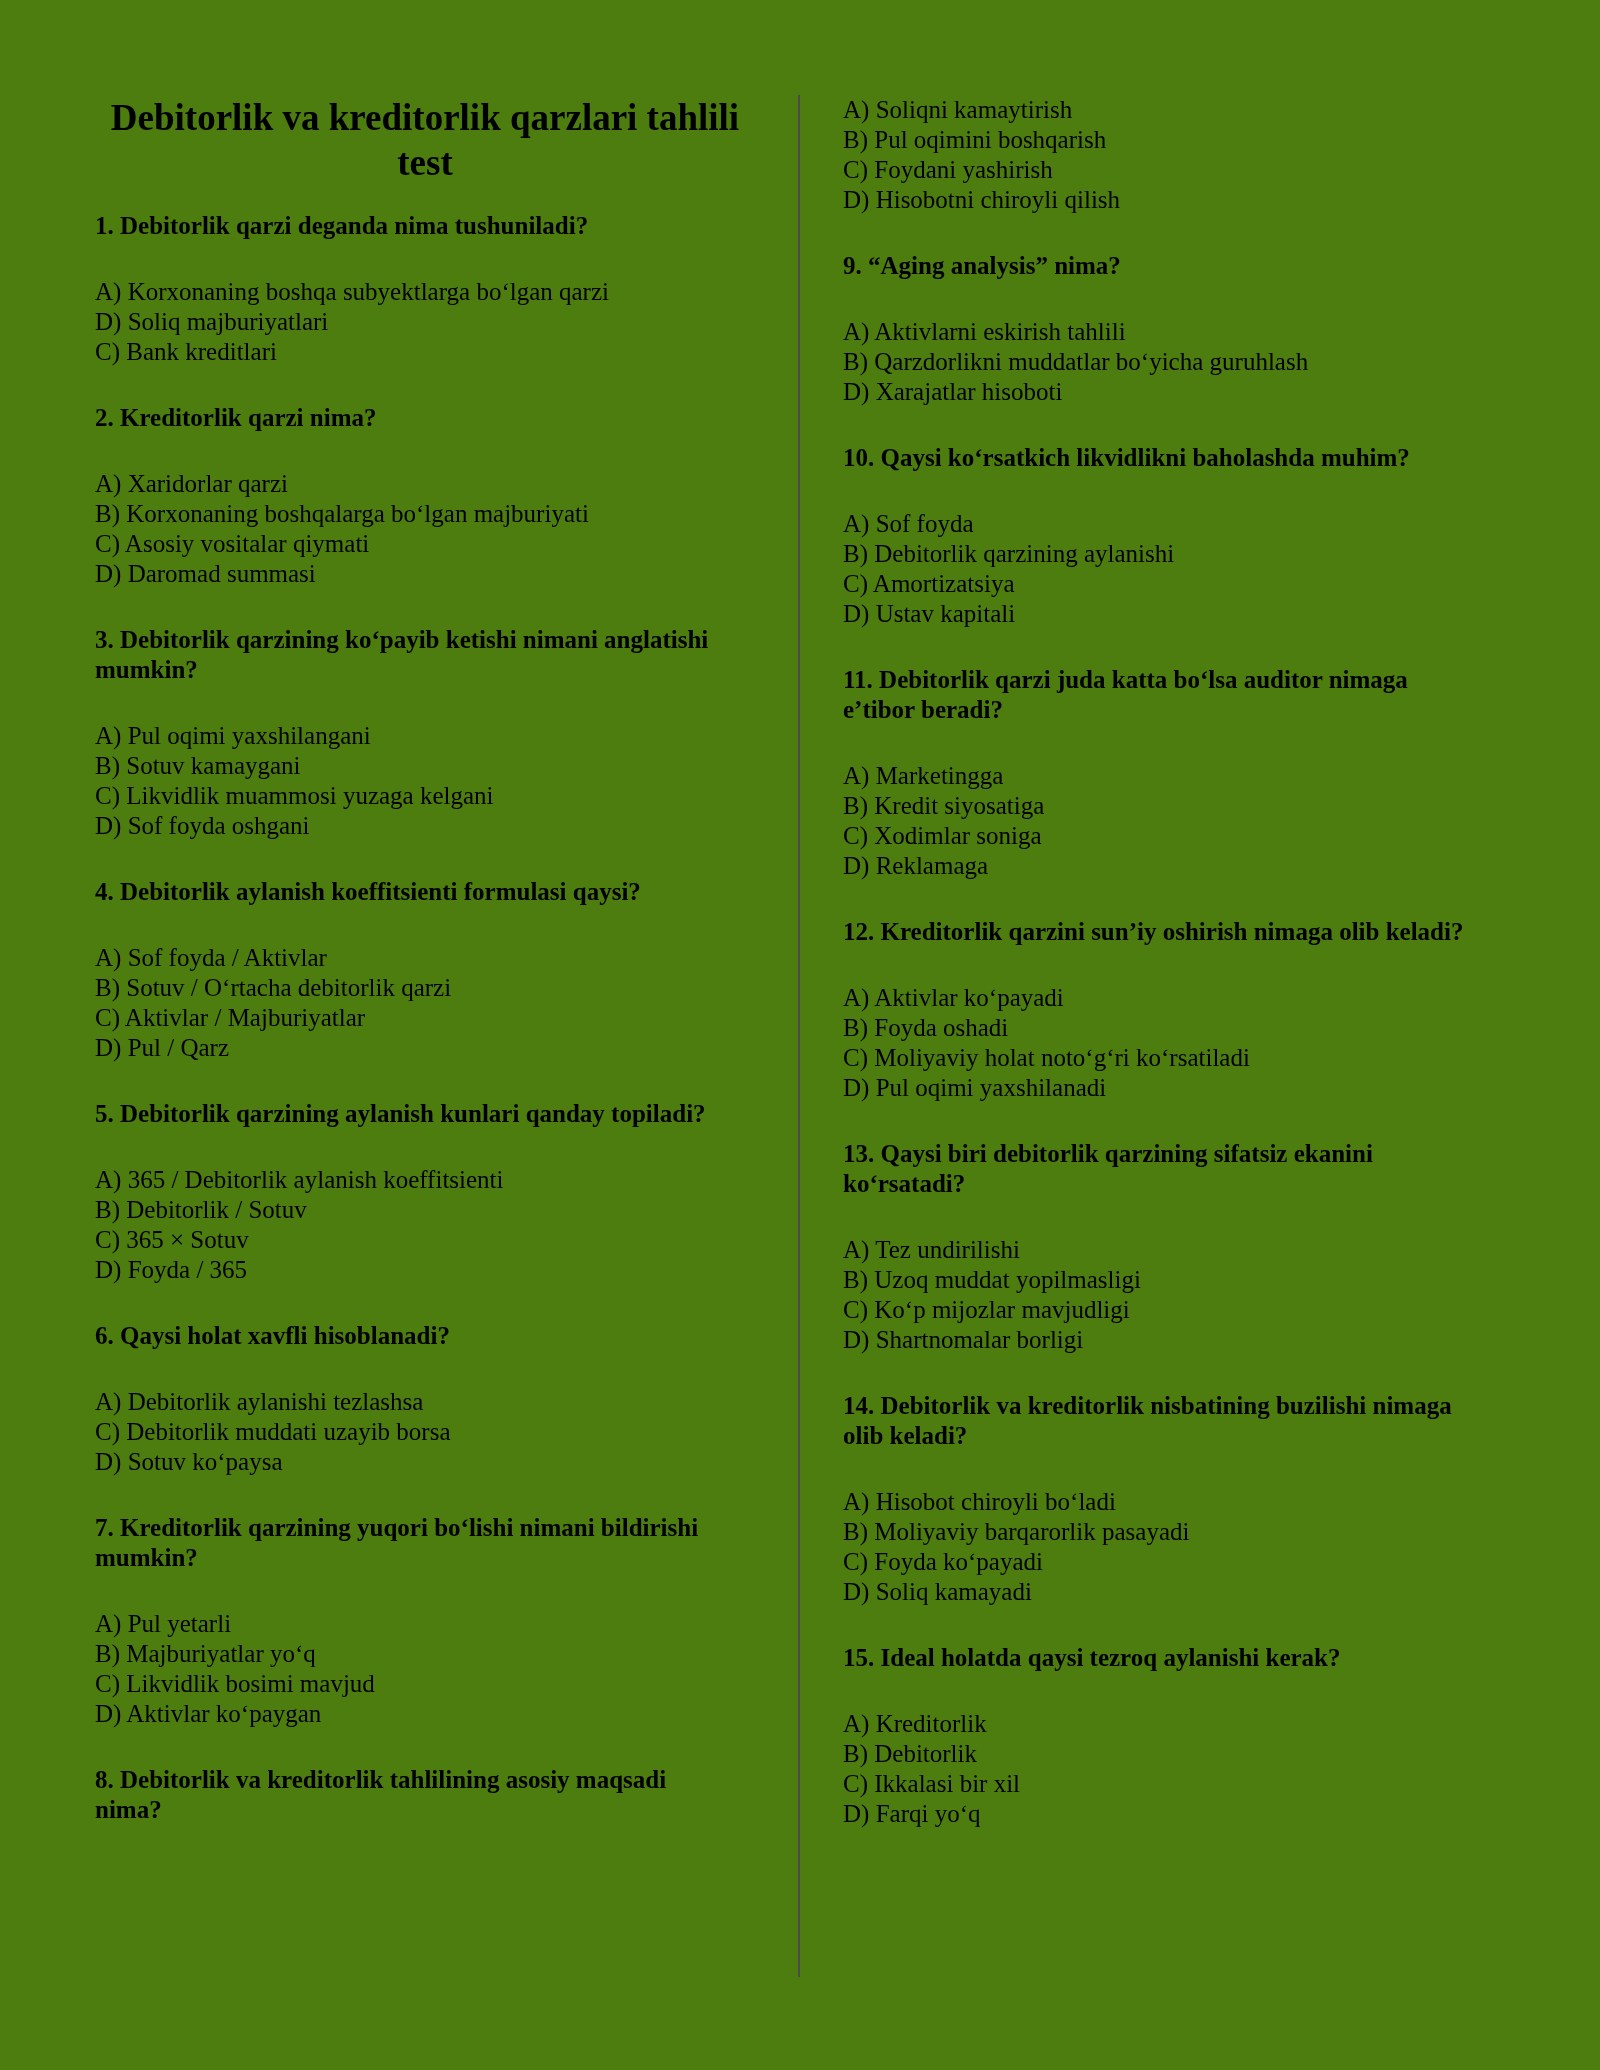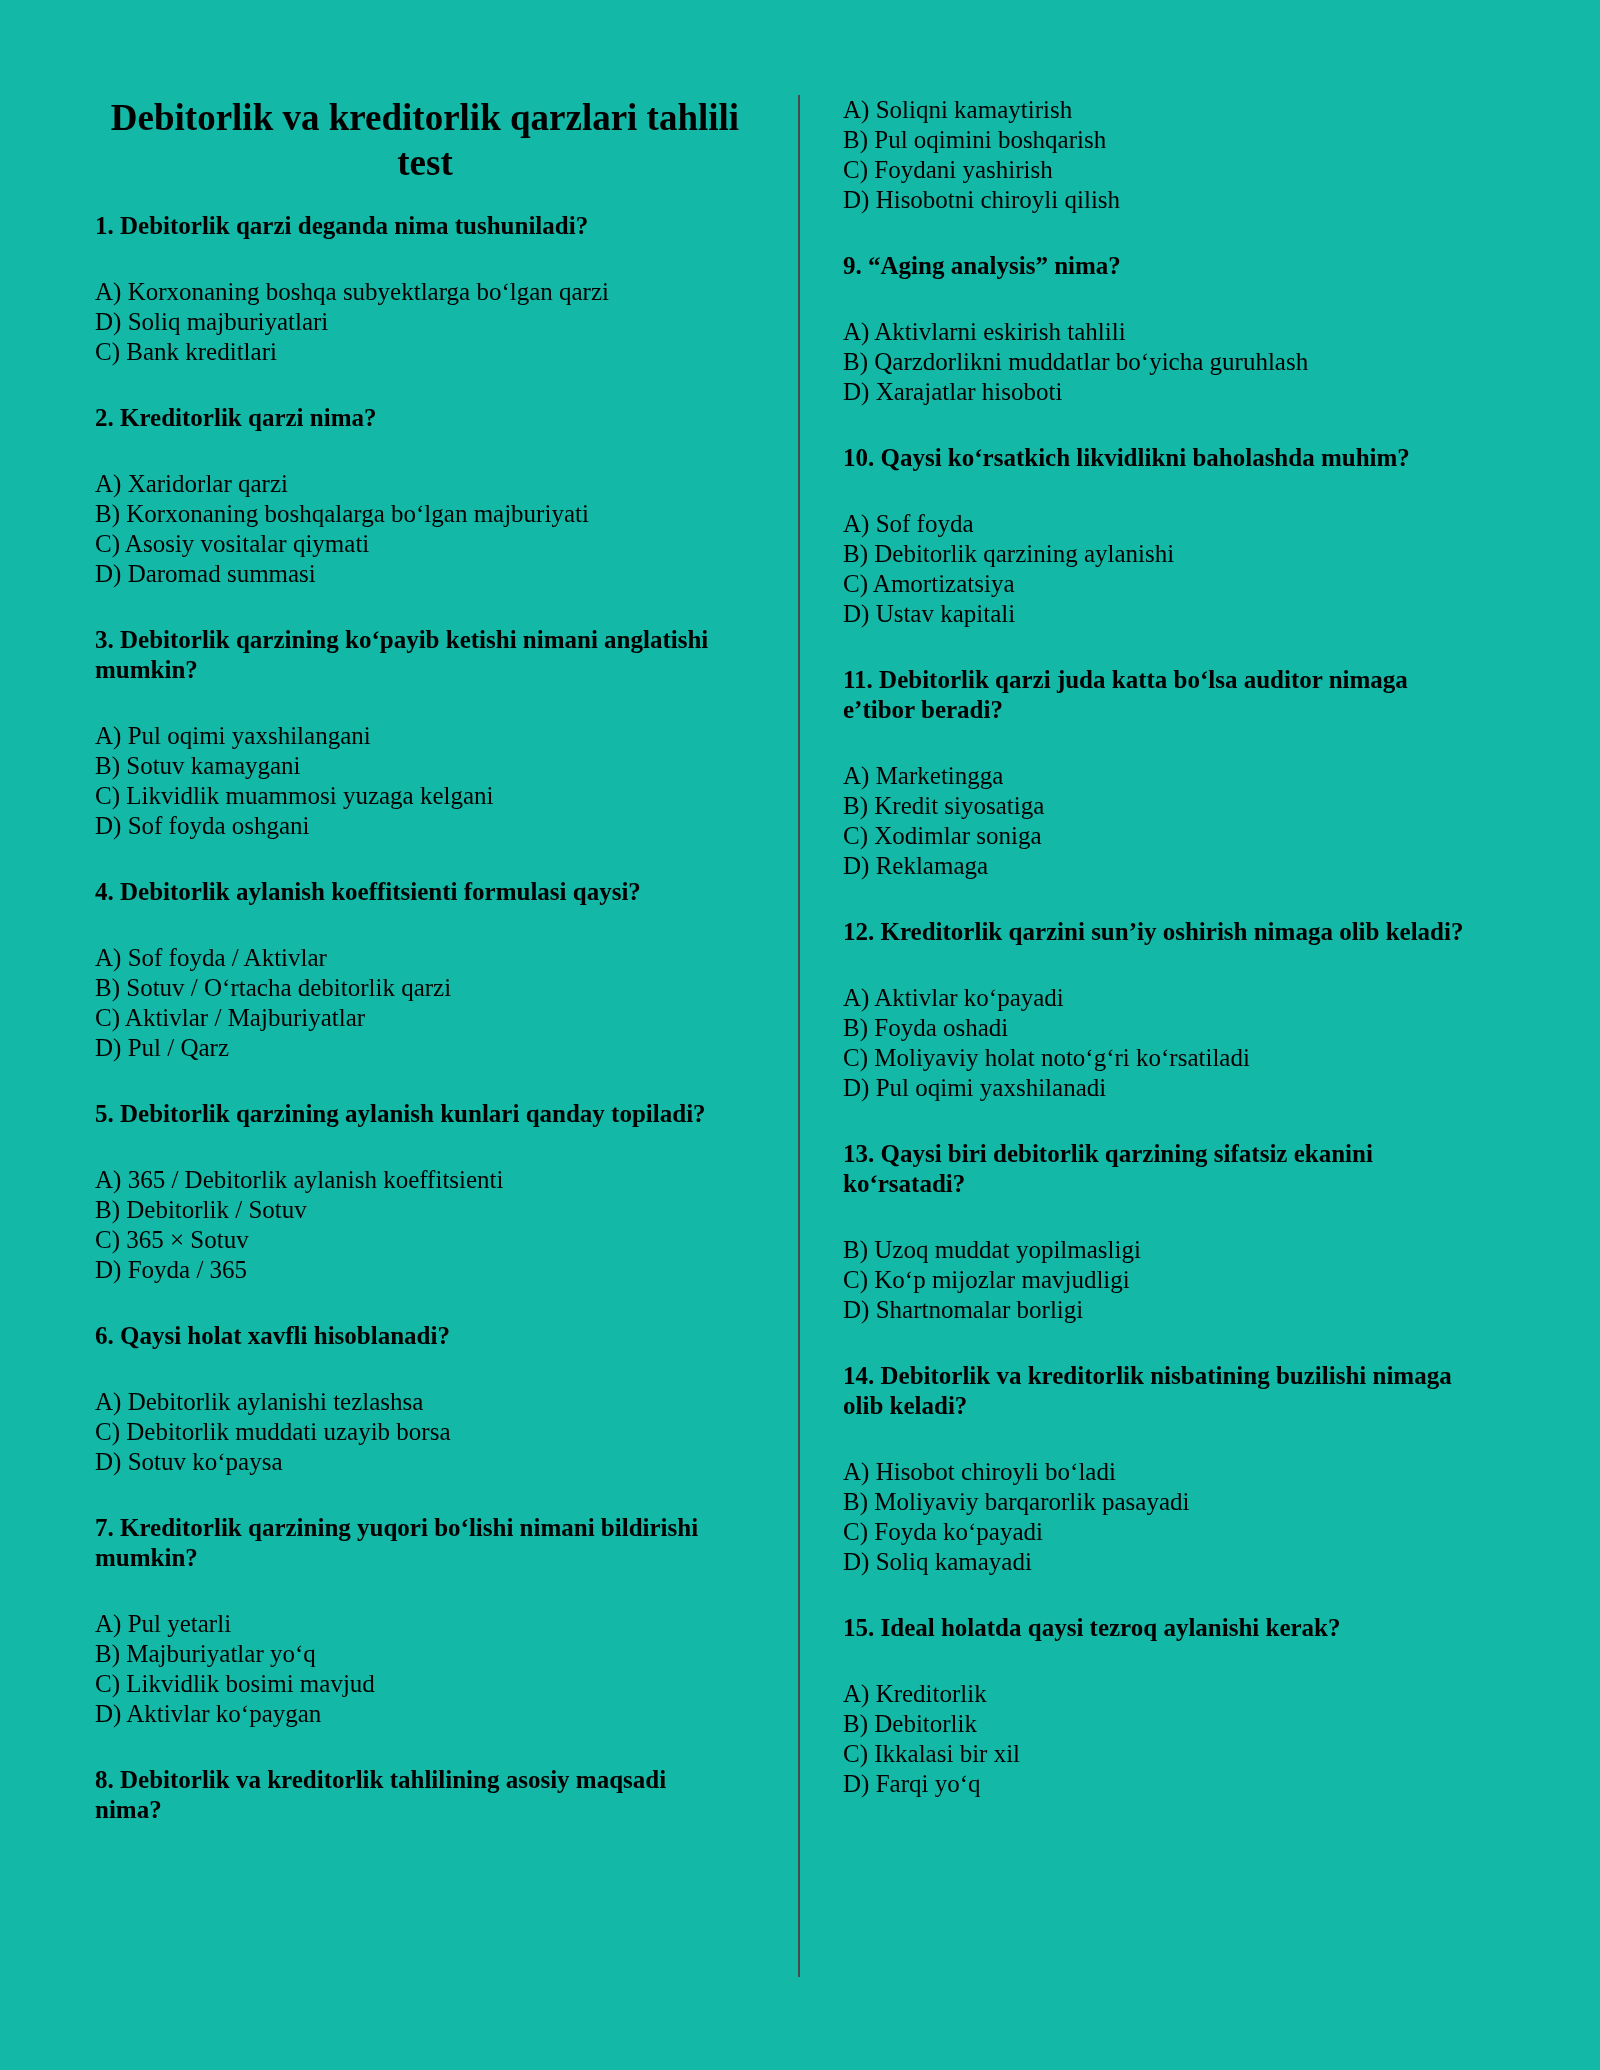--- a/index.html
+++ b/index.html
@@ -4,21 +4,21 @@
 <style>
   html, body {
     margin: 0;
     padding: 0;
     background: #ffffff;
   }
   .page {
     position: relative;
     width: 1600px;
     height: 2070px;
-    background: #14b8a6;
+    background: #4d7c0f;
     box-sizing: border-box;
     padding: 95px 50px 0 95px;
     display: flex;
     align-items: flex-start;
     font-family: "Liberation Serif", "DejaVu Serif", serif;
     font-size: 25px;
     line-height: 30px;
     color: #000000;
     overflow: hidden;
   }
@@ -197,20 +197,21 @@
         <div class="q-option">B) Foyda oshadi</div>
         <div class="q-option">C) Moliyaviy holat notoʻgʻri koʻrsatiladi</div>
         <div class="q-option">D) Pul oqimi yaxshilanadi</div>
       </div>
     </div>
 
     <div>
       <div class="q-heading">13. Qaysi biri debitorlik qarzining sifatsiz ekanini
 koʻrsatadi?</div>
       <div class="q-options">
+        <div class="q-option">A) Tez undirilishi</div>
         <div class="q-option">B) Uzoq muddat yopilmasligi</div>
         <div class="q-option">C) Koʻp mijozlar mavjudligi</div>
         <div class="q-option">D) Shartnomalar borligi</div>
       </div>
     </div>
 
     <div>
       <div class="q-heading">14. Debitorlik va kreditorlik nisbatining buzilishi nimaga
 olib keladi?</div>
       <div class="q-options">

